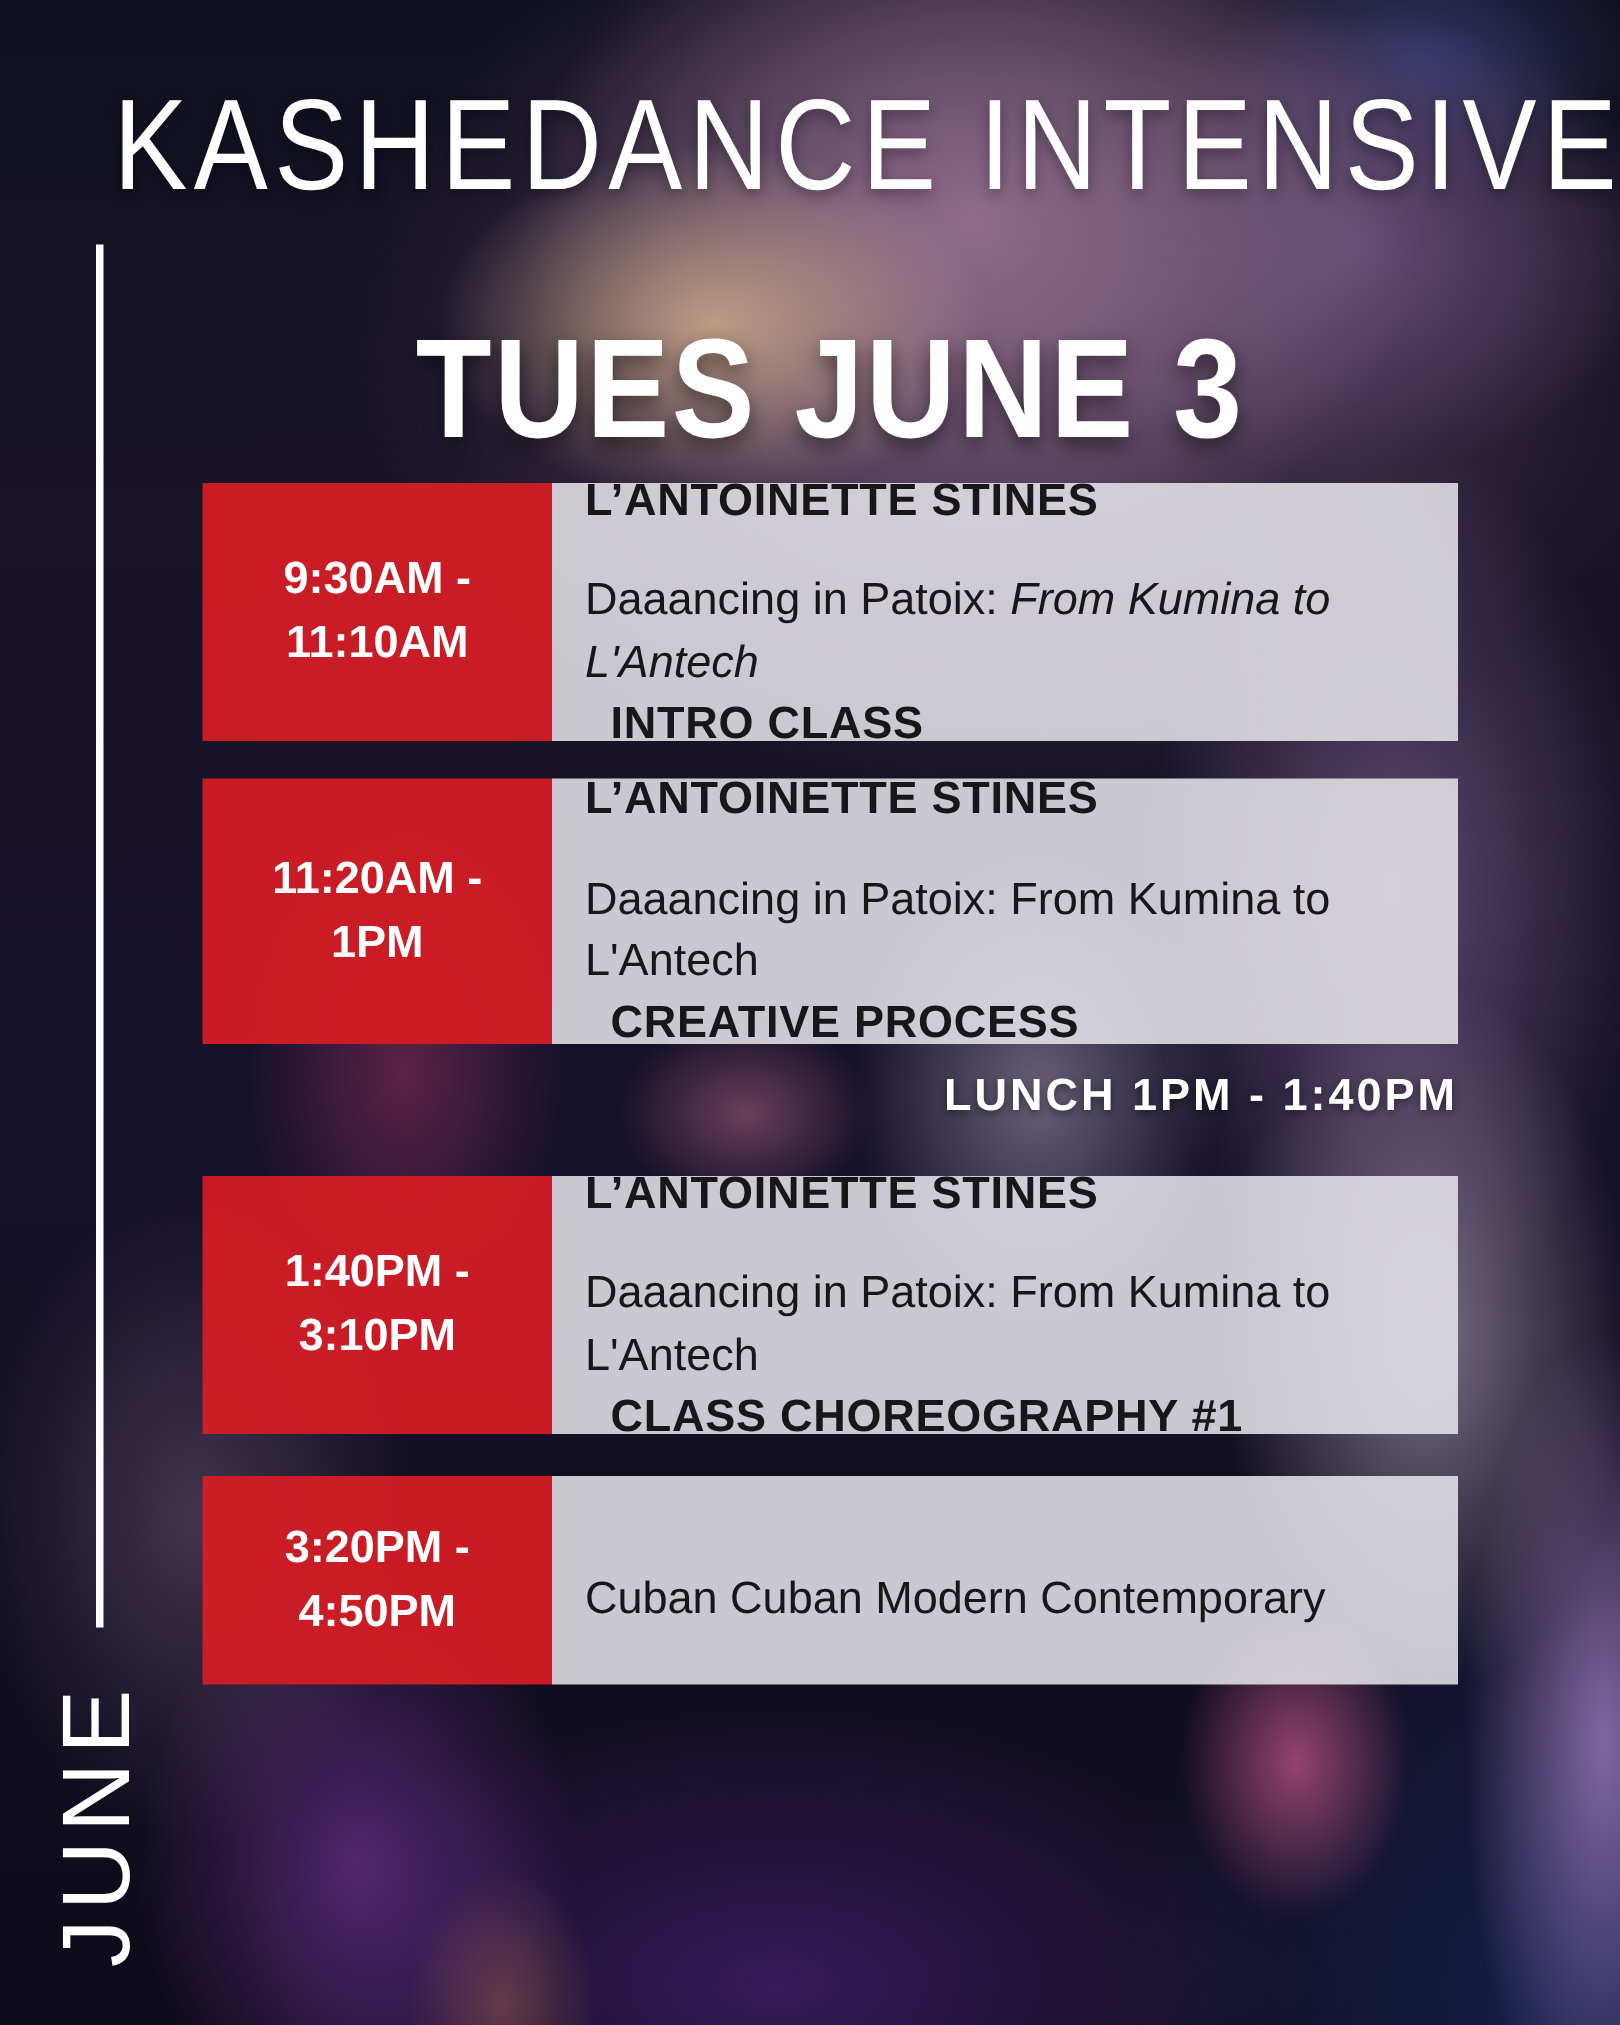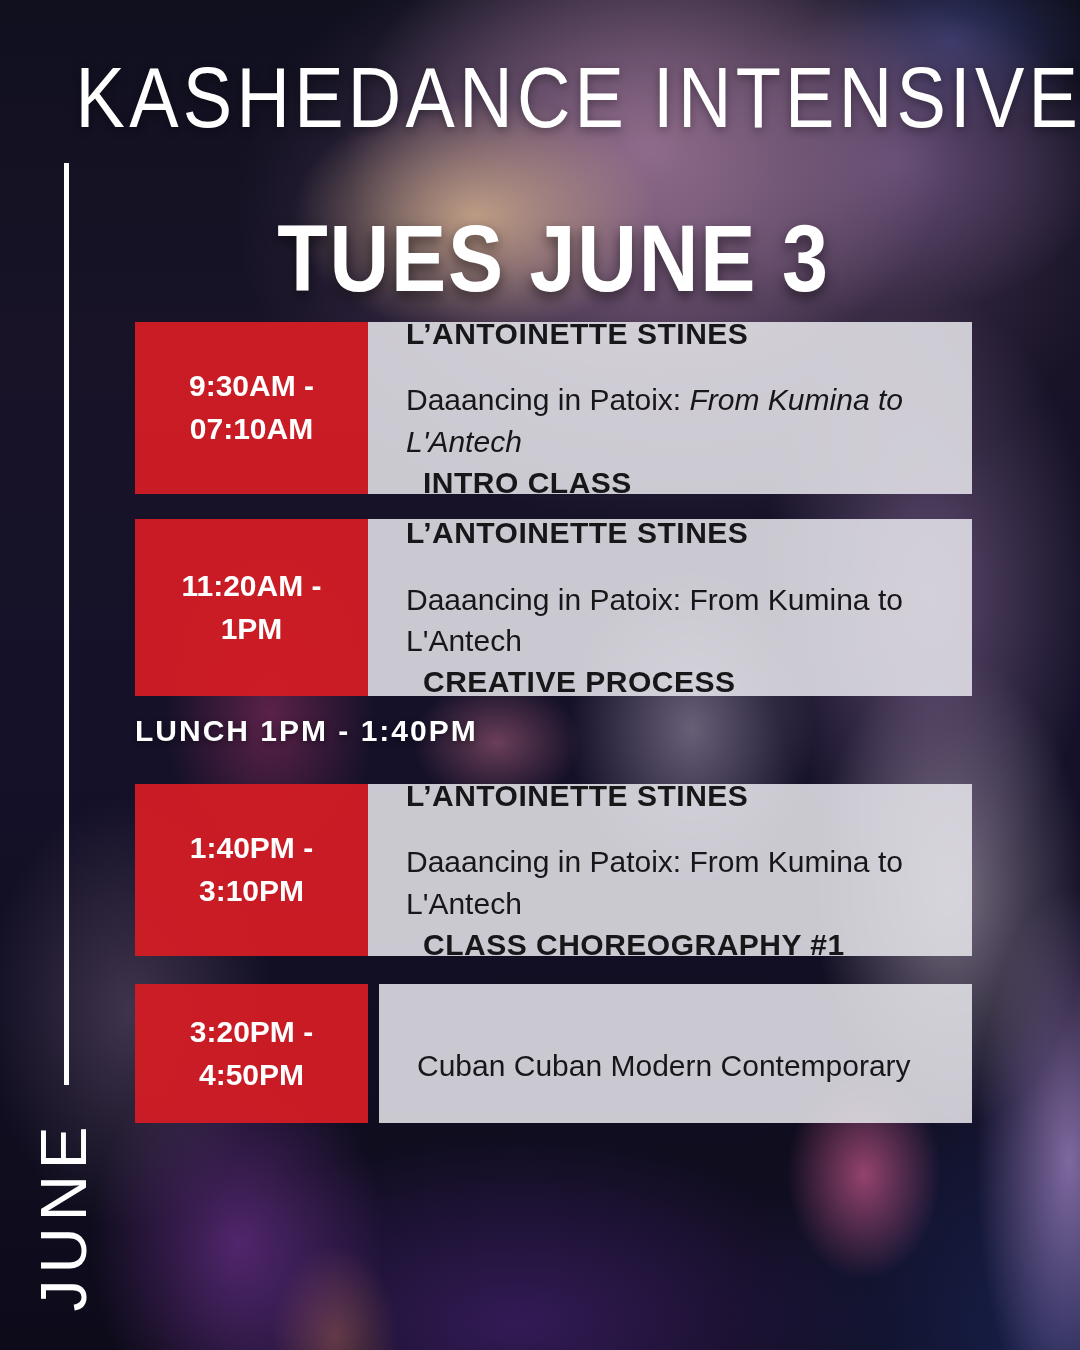--- a/index.html
+++ b/index.html
@@ -76,46 +76,46 @@
   }
   
   .sched { position:absolute; left:135px; top:0; width:837px; height:1350px; }
   .row {
     position:absolute; left:0; width:837px;
     display:flex;
   }
   .row-1 { top:322px; height:172px; }
   .row-2 { top:519px; height:177px; }
   .row-3 { top:784px; height:172px; }
-  .row-4 { top:984px; height:139px;gap:11px; }
+  .row-4 { top:984px; height:139px; }
   .time-cell {
     width:233px; flex:0 0 233px;
     background:rgba(211,28,37,.95);
     color:#ffffff;
     display:flex; flex-direction:column;
     align-items:center; justify-content:center;
     font-size:30px; font-weight:700;
     line-height:1.42;
     text-align:center;
   }
   .info-cell {
     flex:1;
     background:rgba(228,226,232,.88);
     color:#17171a;
     display:flex; flex-direction:column; justify-content:center;
-    padding:8px 16px 8px 38px;
+    padding:8px 16px 8px 22px;
     font-size:30px; line-height:1.38;
   }
   .instructor  { font-weight:700; letter-spacing:.5px; }
   .desc        { font-weight:400;margin-top:25px; }
   .desc em     { font-style:italic; }
   .class-type  { font-weight:700; letter-spacing:.5px;margin-left:17px; }
   .lunch {
     position:absolute; left:0; top:714px; width:837px;
-    text-align:left;
+    text-align:right;
     color:#ffffff;
     font-size:30px; font-weight:700; letter-spacing:2px;
     text-shadow:0 2px 6px rgba(0,0,0,.45);
   }
 </style>
 </head>
 <body>
 
 <div class="poster">
   <div class="bg"></div>
@@ -125,21 +125,21 @@
   <div class="rail-line"></div>
   <div class="month">JUNE</div>
 
   <h2 class="day-heading">TUES JUNE 3</h2>
 
   <div class="sched">
 
     <section class="row row-1">
       <div class="time-cell">
         <span>9:30AM -</span>
-        <span>07:10AM</span>
+        <span>11:10AM</span>
       </div>
       <div class="info-cell">
         <div class="instructor">L’ANTOINETTE STINES</div>
         <div class="desc"><span>Daaancing in Patoix: </span><em>From Kumina to L'Antech</em></div>
         <div class="class-type">INTRO CLASS</div>
       </div>
     </section>
 
     <section class="row row-2">
       <div class="time-cell">

